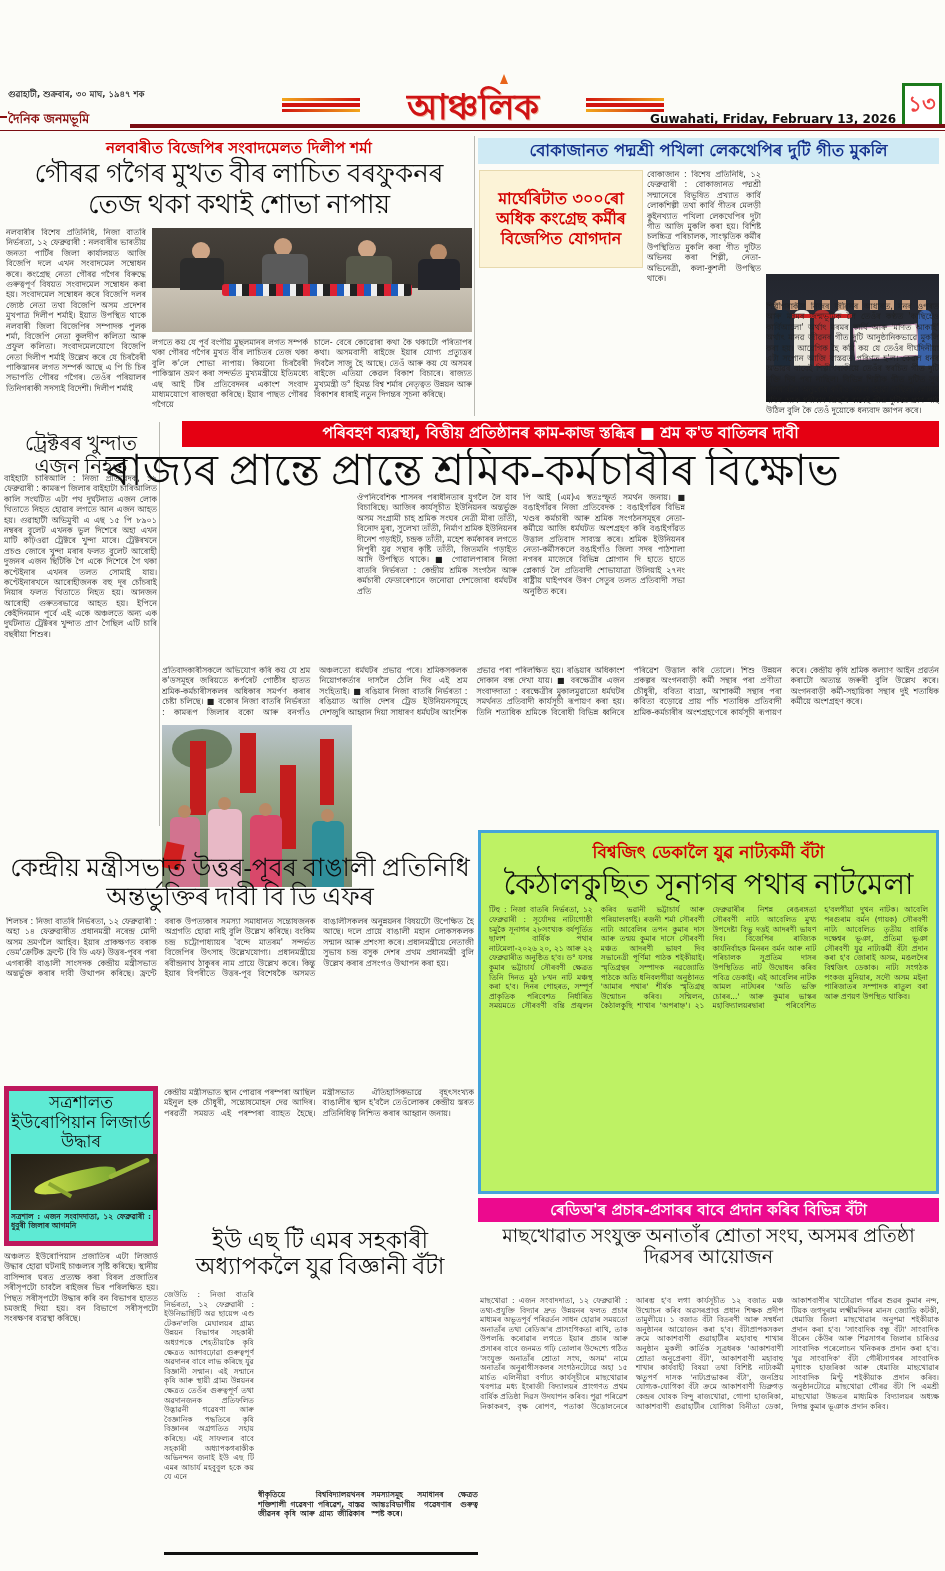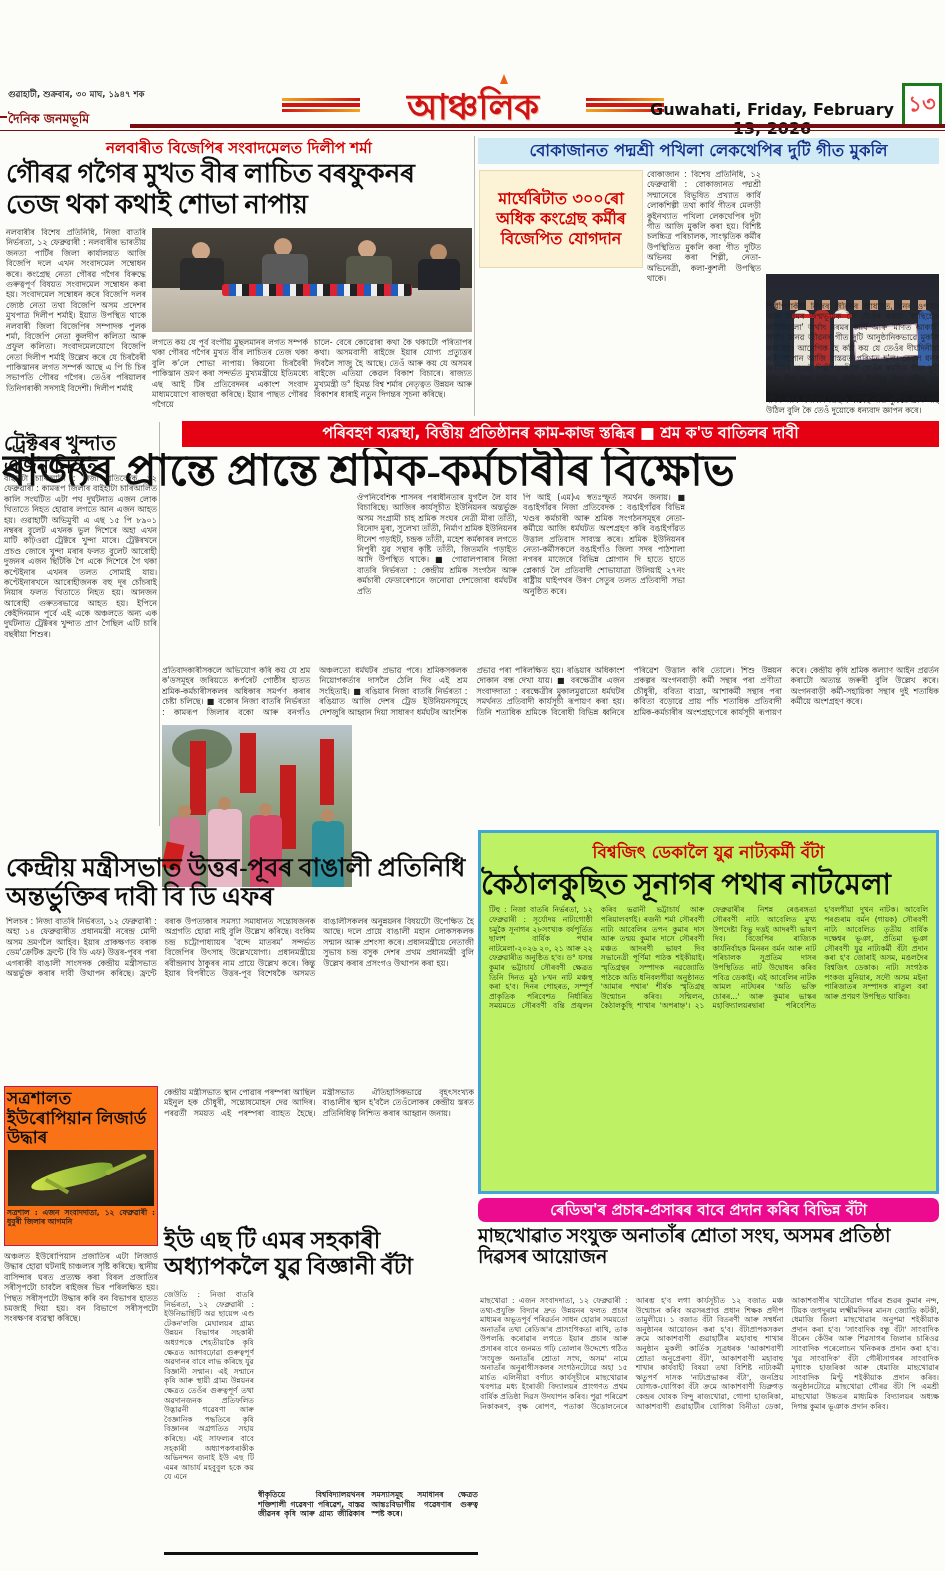--- a/index.html
+++ b/index.html
@@ -5,21 +5,21 @@
   html,body{margin:0;padding:0;background:#d9d9d9;}
   .page{position:relative;width:945px;height:1571px;margin:0 auto;background:#fcfcf8;
         font-family:"DejaVu Sans","Liberation Sans",sans-serif;color:#1c1c1c;overflow:hidden;}
   .abs{position:absolute;}
   .bt{font-size:8px;line-height:1.3;text-align:justify;color:#222;overflow:hidden;}
   .bt-sm{font-size:7.5px;line-height:1.28;text-align:justify;color:#222;overflow:hidden;}
   .cols2{column-count:2;column-gap:7px;}
   .cols3{column-count:3;column-gap:8px;}
   .cols4{column-count:4;column-gap:8px;}
   .cols5{column-count:5;column-gap:9px;}
-  .hl{font-family:"Liberation Serif","DejaVu Serif",serif;font-weight:bold;color:#0e0e0e;text-align:left;}
+  .hl{font-family:"Liberation Serif","DejaVu Serif",serif;font-weight:normal;color:#0e0e0e;text-align:center;}
   .kick-red{color:#d40000;font-weight:bold;text-align:center;}
   .band{display:flex;align-items:center;justify-content:center;font-weight:bold;}
   .vline{background:#b9b9b2;width:1px;}
   .photo{overflow:hidden;position:relative;}
   .head{position:absolute;border-radius:50%;}
   .fig{position:absolute;border-radius:6px 6px 0 0;}
 </style>
 </head>
 <body>
 
@@ -35,21 +35,21 @@
 
   <div class="abs" style="left:500px;top:74px;width:0;height:0;border-left:4px solid transparent;border-right:4px solid transparent;border-bottom:10px solid #e8641a;"></div>
   <div class="abs" style="left:364px;top:80px;width:218px;text-align:center;font-size:35px;font-weight:bold;color:#cf1315;text-shadow:1px 1px 0 #f0b9a0;font-family:'Liberation Serif','DejaVu Serif',serif;">আঞ্চলিক</div>
 
   <div class="abs" style="left:586px;top:96px;width:78px;">
     <div style="height:3px;background:linear-gradient(90deg,#d2150f,#f2a71b);margin:2px 0;"></div>
     <div style="height:4px;background:#d2150f;margin:2px 0;"></div>
     <div style="height:3px;background:linear-gradient(90deg,#f2a71b,#d2150f);margin:2px 0;"></div>
   </div>
 
-  <div class="abs" style="left:648px;top:100px;width:248px;text-align:center;font-size:16px;font-weight:bold;color:#111;">Guwahati, Friday, February 13, 2026</div>
+  <div class="abs" style="left:648px;top:112px;width:248px;text-align:right;font-size:12px;font-weight:bold;color:#111;">Guwahati, Friday, February 13, 2026</div>
   <div class="abs band" style="left:902px;top:83px;width:34px;height:38px;border:3px solid #1c7a1c;background:#fff;color:#ef4444;font-size:21px;">১৩</div>
 
   <div class="abs" style="left:8px;top:110px;width:150px;font-size:12.5px;font-weight:bold;color:#8a1010;">দৈনিক জনমভূমি</div>
   <div class="abs" style="left:0;top:116px;width:7px;height:2px;background:#8a1010;"></div>
   <div class="abs" style="left:130px;top:124px;width:815px;height:4px;background:#7a0d12;"></div>
   <div class="abs" style="left:0;top:130px;width:945px;height:1px;background:#7a0d12;"></div>
 
   <div class="abs vline" style="left:474px;top:136px;height:280px;"></div>
   <div class="abs vline" style="left:159px;top:422px;height:404px;"></div>
 
@@ -127,21 +127,21 @@
     <div class="fig" style="left:112px;top:90px;width:74px;height:78px;background:#2f6fd0;"></div>
     <div class="abs" style="left:182px;top:48px;width:12px;height:46px;background:#2f6fd0;transform:rotate(28deg);"></div>
   </div>
 
   <div class="abs bt cols5" style="left:162px;top:666px;width:777px;height:160px;">প্ৰতিবাদকাৰীসকলে অভিযোগ কৰি কয় যে শ্ৰম ক'ডসমূহৰ জৰিয়তে কৰ্পৰেট গোষ্ঠীৰ হাতত শ্ৰমিক-কৰ্মচাৰীসকলৰ অধিকাৰ সমৰ্পণ কৰাৰ চেষ্টা চলিছে। ■ বকোৰ নিজা বাতৰি নিৰ্ভৰতা : কামৰূপ জিলাৰ বকো আৰু বনগাঁও অঞ্চলতো ধৰ্মঘটৰ প্ৰভাৱ পৰে। শ্ৰমিকসকলক নিয়োগকৰ্তাৰ দাসলৈ ঠেলি দিব এই শ্ৰম সংহিতাই। ■ ৰঙিয়াৰ নিজা বাতৰি নিৰ্ভৰতা : ৰঙিয়াত আজি দেশৰ ট্ৰেড ইউনিয়নসমূহে দেশজুৰি আহ্বান দিয়া সাধাৰণ ধৰ্মঘটৰ আংশিক প্ৰভাৱ পৰা পৰিলক্ষিত হয়। ৰঙিয়াৰ অধিকাংশ দোকান বন্ধ দেখা যায়। ■ বৰক্ষেত্ৰীৰ এজন সংবাদদাতা : বৰক্ষেত্ৰীৰ মুকালমুৱাতো ধৰ্মঘটৰ সমৰ্থনত প্ৰতিবাদী কাৰ্যসূচী ৰূপায়ণ কৰা হয়। তিনি শতাধিক শ্ৰমিকে বিৰোধী বিভিন্ন ধ্বনিৰে পৰিৱেশ উত্তাল কৰি তোলে। শিশু উন্নয়ন প্ৰকল্পৰ অংগনবাড়ী কৰ্মী সন্থাৰ পৰা প্ৰণীতা চৌধুৰী, ববিতা বাখ্ৰা, আশাকৰ্মী সন্থাৰ পৰা কবিতা বড়োৱে প্ৰায় পাঁচ শতাধিক প্ৰতিবাদী শ্ৰমিক-কৰ্মচাৰীৰ অংশগ্ৰহণেৰে কাৰ্যসূচী ৰূপায়ণ কৰে। কেন্দ্ৰীয় কৃষি শ্ৰমিক কল্যাণ আইন প্ৰৱৰ্তন কৰাটো অত্যন্ত জৰুৰী বুলি উল্লেখ কৰে। অংগনবাড়ী কৰ্মী-সহায়িকা সন্থাৰ দুই শতাধিক কৰ্মীয়ে অংশগ্ৰহণ কৰে।</div>
 
   <div class="abs hl" style="left:6px;top:854px;width:468px;font-size:25px;line-height:1.15;">কেন্দ্ৰীয় মন্ত্ৰীসভাত উত্তৰ-পূবৰ বাঙালী প্ৰতিনিধি অন্তৰ্ভুক্তিৰ দাবী বি ডি এফৰ</div>
   <div class="abs bt cols3" style="left:6px;top:917px;width:468px;height:164px;">শিলচৰ : নিজা বাতৰি নিৰ্ভৰতা, ১২ ফেব্ৰুৱাৰী : অহা ১৪ ফেব্ৰুৱাৰীত প্ৰধানমন্ত্ৰী নৰেন্দ্ৰ মোদী অসম ভ্ৰমণলৈ আহিব। ইয়াৰ প্ৰাকক্ষণত বৰাক ডেম'ক্ৰেটিক ফ্ৰন্টে (বি ডি এফ) উত্তৰ-পূবৰ পৰা এগৰাকী বাঙালী সাংসদক কেন্দ্ৰীয় মন্ত্ৰীসভাত অন্তৰ্ভুক্ত কৰাৰ দাবী উত্থাপন কৰিছে। ফ্ৰন্টে বৰাক উপত্যকাৰ সমস্যা সমাধানত সন্তোষজনক অগ্ৰগতি হোৱা নাই বুলি উল্লেখ কৰিছে। বংকিম চন্দ্ৰ চট্টোপাধ্যায়ৰ 'বন্দে মাতৰম' সন্দৰ্ভত বিজেপিৰ উৎসাহ উল্লেখযোগ্য। প্ৰধানমন্ত্ৰীয়ে ৰবীন্দ্ৰনাথ ঠাকুৰৰ নাম প্ৰায়ে উল্লেখ কৰে। কিন্তু ইয়াৰ বিপৰীতে উত্তৰ-পূব বিশেষকৈ অসমত বাঙালীসকলৰ অনুন্নয়নৰ বিষয়টো উপেক্ষিত হৈ আছে। দলে প্ৰায়ে বাঙালী মহান লোকসকলক সন্মান আৰু প্ৰশংসা কৰে। প্ৰধানমন্ত্ৰীয়ে নেতাজী সুভাষ চন্দ্ৰ বসুক দেশৰ প্ৰথম প্ৰধানমন্ত্ৰী বুলি উল্লেখ কৰাৰ প্ৰসংগও উত্থাপন কৰা হয়।</div>
   <div class="abs bt cols2" style="left:164px;top:1088px;width:310px;height:132px;">কেন্দ্ৰীয় মন্ত্ৰীসভাত স্থান পোৱাৰ পৰম্পৰা আছিল মইনুল হক চৌধুৰী, সন্তোষমোহন দেৱ আদিৰ। পৰৱৰ্তী সময়ত এই পৰম্পৰা ব্যাহত হৈছে। মন্ত্ৰীসভাত ঐতিহাসিকভাৱে বৃহৎসংখ্যক বাঙালীৰ স্থান হ'বলৈ তেওঁলোকৰ কেন্দ্ৰীয় স্তৰত প্ৰতিনিধিত্ব নিশ্চিত কৰাৰ আহ্বান জনায়।</div>
 
-  <div class="abs" style="left:4px;top:1086px;width:154px;height:160px;border:1px solid #be185d;background:#f97316;box-sizing:border-box;padding:2px;">
+  <div class="abs" style="left:4px;top:1086px;width:154px;height:160px;border:5px solid #be185d;background:#5eead4;box-sizing:border-box;padding:2px;">
     <div class="hl" style="font-size:17px;line-height:1.15;">সত্ৰশালত ইউৰোপিয়ান লিজাৰ্ড উদ্ধাৰ</div>
     <div class="photo" style="width:146px;height:56px;margin:2px auto;background:linear-gradient(160deg,#241f15 0%,#3a3322 60%,#1c180f 100%);position:relative;">
       <div class="abs" style="left:22px;top:18px;width:84px;height:18px;background:linear-gradient(90deg,#cfe24a,#7da832);border-radius:50% 40% 40% 50%;transform:rotate(-14deg);"></div>
       <div class="abs" style="left:96px;top:12px;width:44px;height:5px;background:#9ab83a;border-radius:3px;transform:rotate(-24deg);"></div>
       <div class="abs" style="left:36px;top:34px;width:26px;height:4px;background:#8aa630;transform:rotate(30deg);"></div>
     </div>
     <div class="bt-sm" style="font-weight:bold;">সত্ৰশাল : এজন সংবাদদাতা, ১২ ফেব্ৰুৱাৰী : ধুবুৰী জিলাৰ আগমনি</div>
   </div>
   <div class="abs bt" style="left:4px;top:1252px;width:154px;height:313px;">অঞ্চলত ইউৰোপিয়ান প্ৰজাতিৰ এটা লিজাৰ্ড উদ্ধাৰ হোৱা ঘটনাই চাঞ্চল্যৰ সৃষ্টি কৰিছে। স্থানীয় বাসিন্দাৰ ঘৰত প্ৰত্যক্ষ কৰা বিৰল প্ৰজাতিৰ সৰীসৃপটো চাবলৈ ৰাইজৰ ভিৰ পৰিলক্ষিত হয়। পিছত সৰীসৃপটো উদ্ধাৰ কৰি বন বিভাগৰ হাতত চমজাই দিয়া হয়। বন বিভাগে সৰীসৃপটো সংৰক্ষণৰ ব্যৱস্থা কৰিছে।</div>
 
@@ -150,17 +150,17 @@
     <div class="hl" style="font-size:29px;line-height:1.05;margin-top:2px;">কৈঠালকুছিত সূনাগৰ পথাৰ নাটমেলা</div>
     <div class="bt-sm cols4" style="margin:6px 8px 0 8px;height:278px;">টিহু : নিজা বাতৰি নিৰ্ভৰতা, ১২ ফেব্ৰুৱাৰী : সূৰ্যোদয় নাট্যগোষ্ঠী চমুকৈ সূনাগৰ ২৮সংখ্যক বৰ্ষপূৰ্তিত ছালশ বাৰ্ষিক পথাৰ নাটমেলা-২০২৬ ২০, ২১ আৰু ২২ ফেব্ৰুৱাৰীত অনুষ্ঠিত হ'ব। ড° যসন্ত কুমাৰ ভট্টাচাৰ্য সৌৰবণী ক্ষেত্ৰত তিনি দিনত মুঠ ৮খন নাট মঞ্চস্থ কৰা হ'ব। দিনৰ পোহৰত, সম্পূৰ্ণ প্ৰাকৃতিক পৰিবেশত নিৰ্ধাৰিত সময়মতে সৌৰবণী বন্তি প্ৰজ্বলন কৰিব ভৱানী ভট্টাচাৰ্য আৰু পৰিয়ালবৰ্গই। ৰজনী শৰ্মা সৌৰবণী নাট্য আবেলিৰ তপন কুমাৰ দাস আৰু তন্ময় কুমাৰ দাসে সৌৰবণী মঞ্চত আদৰণী ভাষণ দিব সভানেত্ৰী পূৰ্ণিমা পাঠক শইকীয়াই। স্মৃতিগ্ৰন্থৰ সম্পাদক নৱজ্যোতি পাঠকে অতি ধনিবলগীয়া অনুষ্ঠানত 'আমাৰ পথাৰ' শীৰ্ষক স্মৃতিগ্ৰন্থ উন্মোচন কৰিব। সন্মিলন, কৈঠালকুছি শাখাৰ 'অপৰাহ্ন'। ২১ ফেব্ৰুৱাৰীৰ নিশন্ন ৰেঙৰঙ্গতা সৌৰবণী নাট্য আবেলিত মুখ্য উপদেষ্টা বিভু দত্তই আদৰণী ভাষণ দিব। বিজেপিৰ ৰাজ্যিক কাৰ্যনিৰ্বাহক মিনৰন বৰ্মন আৰু নাট পৰিচালক সুপ্ৰতিম দাসৰ উপস্থিতিত নাট উদ্বোধন কৰিব পবিত্ৰ ডেকাই। এই আবেলিৰ নাটক আমল নাটঘৰৰ 'অতি ভক্তি চোৰৰ...' আৰু কুমাৰ ভাস্কৰ মহাবিদ্যালয়ৰদ্বাৰা পৰিবেশিত হ'বলগীয়া দুখন নাটক। আবেলি পৰগুৰাম বৰ্মন (গায়ক) সৌৰবণী নাট্য আবেলিত তৃতীয় বাৰ্ষিক দক্ষেশ্বৰ ভূঞা, প্ৰতিমা ভূঞা সৌৰবণী যুৱ নাট্যকৰ্মী বঁটা প্ৰদান কৰা হ'ব জোৰাই অসম, মঙলদৈৰ বিশ্বজিৎ ডেকাক। নাট্য সংগঠক পংকজ মুনিয়াৰ, সদৌ অসম মইনা পাৰিজাতৰ সম্পাদক ৰাতুল বৰা আৰু প্ৰণয়ণ উপস্থিত থাকিব।</div>
   </div>
 
   <div class="abs hl" style="left:164px;top:1228px;width:312px;font-size:23px;line-height:1.15;">ইউ এছ টি এমৰ সহকাৰী অধ্যাপকলৈ যুৱ বিজ্ঞানী বঁটা</div>
   <div class="abs bt-sm" style="left:164px;top:1290px;width:90px;height:278px;">জেউতি : নিজা বাতৰি নিৰ্ভৰতা, ১২ ফেব্ৰুৱাৰী : ইউনিভাৰ্ছিটি অৱ ছায়েন্স এণ্ড টেকন'লজি মেঘালয়ৰ গ্ৰাম্য উন্নয়ন বিভাগৰ সহকাৰী অধ্যাপকে শেহতীয়াকৈ কৃষি ক্ষেত্ৰত আগবঢ়োৱা গুৰুত্বপূৰ্ণ অৱদানৰ বাবে লাভ কৰিছে যুৱ বিজ্ঞানী সন্মান। এই সন্মানে কৃষি আৰু স্থায়ী গ্ৰাম্য উন্নয়নৰ ক্ষেত্ৰত তেওঁৰ গুৰুত্বপূৰ্ণ তথা অৱদানজনক প্ৰতিফলিত উদ্ভাৱনী গৱেষণা আৰু বৈজ্ঞানিক পদ্ধতিৰে কৃষি বিজ্ঞানৰ অগ্ৰগতিত সহায় কৰিছে। এই সাফল্যৰ বাবে সহকাৰী অধ্যাপকগৰাকীক অভিনন্দন জনাই ইউ এছ টি এমৰ আচাৰ্য মহবুবুল হকে কয় যে এনে</div>
 
   <div class="abs bt-sm cols2" style="left:258px;top:1490px;width:220px;height:56px;font-weight:bold;">স্বীকৃতিয়ে বিশ্ববিদ্যালয়খনৰ শক্তিশালী গৱেষণা পৰিৱেশ, বাস্তৱ জীৱনৰ কৃষি আৰু গ্ৰাম্য জীৱিকাৰ সমস্যাসমূহ সমাধানৰ ক্ষেত্ৰত আন্তঃবিভাগীয় গৱেষণাৰ গুৰুত্ব স্পষ্ট কৰে।</div>
   <div class="abs" style="left:164px;top:1552px;width:314px;height:3px;background:#111;"></div>
 
-  <div class="abs band" style="left:478px;top:1198px;width:461px;height:24px;background:#ec0a8e;color:#fff;font-size:15px;border-radius:7px;">ৰেডিঅ'ৰ প্ৰচাৰ-প্ৰসাৰৰ বাবে প্ৰদান কৰিব বিভিন্ন বঁটা</div>
+  <div class="abs band" style="left:478px;top:1198px;width:461px;height:24px;background:#ec0a8e;color:#fff;font-size:15px;">ৰেডিঅ'ৰ প্ৰচাৰ-প্ৰসাৰৰ বাবে প্ৰদান কৰিব বিভিন্ন বঁটা</div>
   <div class="abs hl" style="left:478px;top:1226px;width:461px;font-size:19px;line-height:1.1;">মাছখোৱাত সংযুক্ত অনাতাঁৰ শ্ৰোতা সংঘ, অসমৰ প্ৰতিষ্ঠা দিৱসৰ আয়োজন</div>
   <div class="abs bt-sm cols3" style="left:480px;top:1296px;width:459px;height:270px;">মাছখোৱা : এজন সংবাদদাতা, ১২ ফেব্ৰুৱাৰী : তথ্য-প্ৰযুক্তি বিদ্যাৰ দ্ৰুত উন্নয়নৰ ফলত প্ৰচাৰ মাধ্যমৰ অভূতপূৰ্ব পৰিৱৰ্তন সাধন হোৱাৰ সময়তো অনাতাঁৰ তথা ৰেডিঅ'ৰ প্ৰাসংগিকতা ৰাখি, তাক উপলব্ধি কৰোৱাৰ লগতে ইয়াৰ প্ৰচাৰ আৰু প্ৰসাৰৰ বাবে জনমত গঢ়ি তোলাৰ উদ্দেশ্যে গঠিত 'সংযুক্ত অনাতাঁৰ শ্ৰোতা সংঘ, অসম' নামে অনাতাঁৰ অনুৰাগীসকলৰ সংগঠনটোৱে অহা ১৫ মাৰ্চত এলিনীয়া বৰ্ণাঢ্য কাৰ্যসূচীৰে মাছখোৱাৰ খবপাত্ৰ মধ্য ইংৰাজী বিদ্যালয়ৰ প্ৰাংগণত প্ৰথম বাৰ্ষিক প্ৰতিষ্ঠা দিৱস উদযাপন কৰিব। পুৱা পৰিৱেশ নিকাকৰণ, বৃক্ষ ৰোপণ, পতাকা উত্তোলনেৰে আৰম্ভ হ'ব লগা কাৰ্যসূচীত ১২ বজাত মঞ্চ উন্মোচন কৰিব অৱসৰপ্ৰাপ্ত প্ৰধান শিক্ষক প্ৰদীপ তামুলীয়ে। ১ বজাত বঁটা বিতৰণী আৰু সম্বৰ্ধনা অনুষ্ঠানৰ আয়োজন কৰা হ'ব। বঁটাপ্ৰাপকসকল ক্ৰমে আকাশবাণী গুৱাহাটীৰ মহাবাহু শাখাৰ অনুষ্ঠান মুকলী কাৰ্তিক সূত্ৰধৰক 'আকাশবাণী শ্ৰোতা অনুপ্ৰেৰণা বঁটা', আকাশবাণী মহাবাহু শাখাৰ কাৰ্যবাহী বিষয়া তথা বিশিষ্ট নাট্যকৰ্মী ঋতুপৰ্ণ দাসক 'নাট্যপ্ৰভাকৰ বঁটা', জনপ্ৰিয় যোগ্যক-যোগিকা বঁটা ক্ৰমে আকাশবাণী ডিব্ৰুগড় কেন্দ্ৰৰ ঘোষক বিন্দু ৰাজখোৱা, গোপা হাজৰিকা, আকাশবাণী গুৱাহাটীৰ যোগিকা বিনীতা ডেকা, আকাশবাণীৰ খাটোৱাল গাঁৱৰ শুৱৰ কুমাৰ নন্দ, টিয়ক জগদুৰাম লক্ষ্মীমদিনৰ মানস জ্যোতি কটকী, ধেমাজি জিলা মাছখোৱাৰ অনুপমা শইকীয়াক প্ৰদান কৰা হ'ব। 'সাংবাদিক বন্ধু বঁটা' সাংবাদিক বীৰেন কেঁউৰ আৰু শিৱসাগৰ জিলাৰ চাৰিওৱ সাংবাদিক পৰেলোচন খনিকৰক প্ৰদান কৰা হ'ব। 'যুৱ সাংবাদিক' বঁটা গৌৰীসাগৰৰ সাংবাদিক মৃগাংক হাজৰিকা আৰু ধেমাজি মাছখোৱাৰ সাংবাদিক মিণ্টু শইকীয়াক প্ৰদান কৰিব। অনুষ্ঠানটোৱে মাছখোৱা গৌৰৱ বঁটা পি এমশ্ৰী মাছখোৱা উচ্চতৰ মাধ্যমিক বিদ্যালয়ৰ অধ্যক্ষ দিগন্ত কুমাৰ ভূঞাক প্ৰদান কৰিব।</div>
 
 </div>
 
 </body></html>

